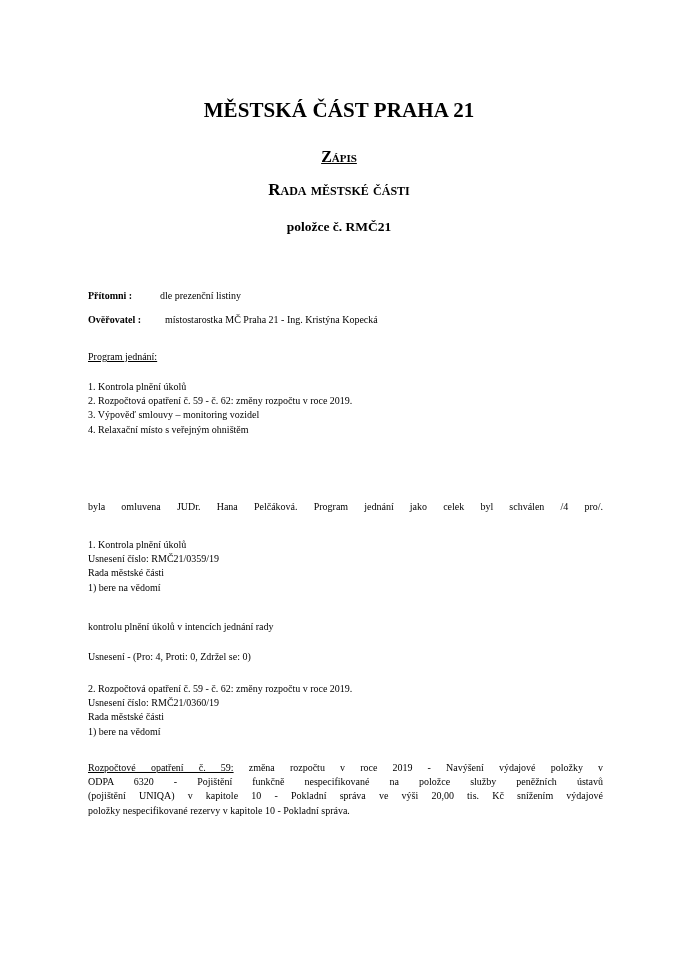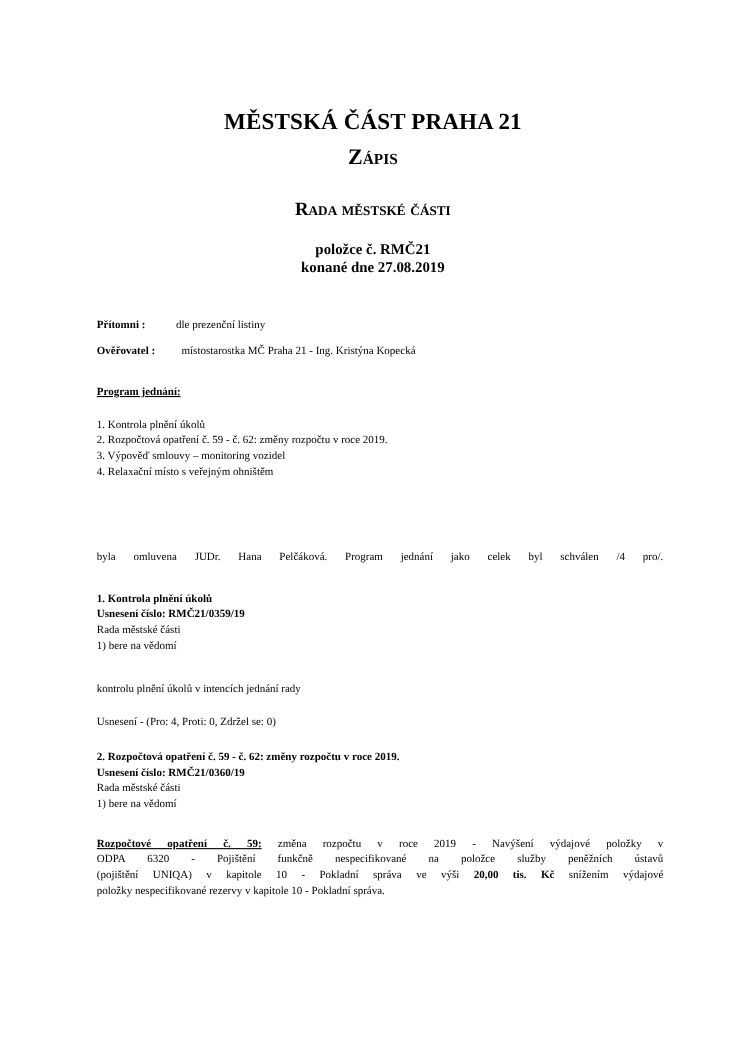--- a/index.html
+++ b/index.html
@@ -4,44 +4,43 @@
 <style>
   html, body { margin: 0; padding: 0; background: #ffffff; }
   body {
     width: 678px; height: 960px; position: relative; overflow: hidden;
     font-family: "Liberation Serif", "DejaVu Serif", serif;
     color: #000;
   }
   .page { position: absolute; left: 0; top: 0; width: 586px; height: 960px; }
   .center { position: absolute; left: 0; width: 678px; text-align: center; font-weight: bold; }
   .title { top: 98px; font-size: 21px; letter-spacing: 0.1px; }
-  .zapis { top: 132px; font-size: 20px; font-variant: small-caps; }
+  .zapis { top: 148px; font-size: 16px; text-decoration: underline; font-variant: small-caps; }
   .rada { top: 180px; font-size: 17px; font-variant: small-caps; }
   .meeting1 { top: 219px; font-size: 13.5px; line-height: 16px; }
   .meeting2 { top: 235px; font-size: 13.5px; line-height: 16px; }
 
   .blk { position: absolute; left: 88px; width: 515px; font-size: 10px; line-height: 14.2px; }
-  .b { font-weight: bold; }
+  .b { font-weight: normal; }
   .u { text-decoration: underline; }
   .justify { text-align: justify; text-align-last: justify; }
   .lbl { font-weight: bold; display: inline-block; }
   .lbl1 { width: 72px; }
   .lbl2 { width: 77px; }
   .line { display: block; white-space: nowrap; }
 </style>
 </head>
 <body>
 
 <div class="page">
 
   <div class="center title">MĚSTSKÁ ČÁST PRAHA 21</div>
   <div class="center zapis">Zápis</div>
   <div class="center rada">Rada městské části</div>
   <div class="center meeting1">položce č. RMČ21</div>
-  <div class="center meeting2">konané dne 27.08.2019</div>
 
   <div class="blk" style="top:289px;">
     <span class="lbl lbl1">Přítomni :</span><span>dle prezenční listiny</span>
   </div>
   <div class="blk" style="top:313px;">
     <span class="lbl lbl2">Ověřovatel :</span><span>místostarostka MČ Praha 21 - Ing. Kristýna Kopecká</span>
   </div>
 
   <div class="blk b u" style="top:350px;">Program jednání:</div>
   <div class="blk" style="top:380px;">

